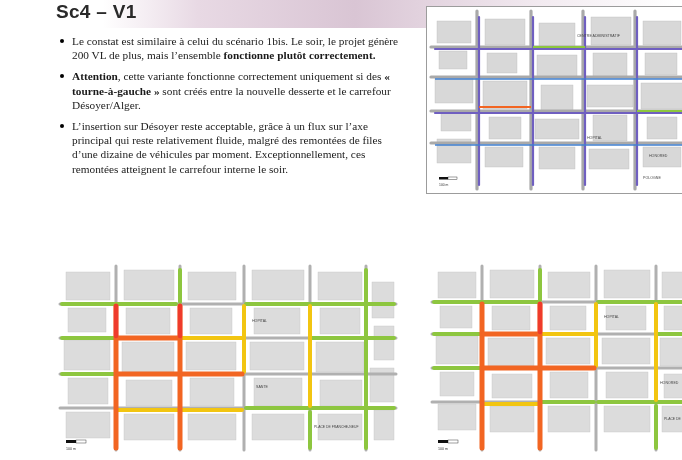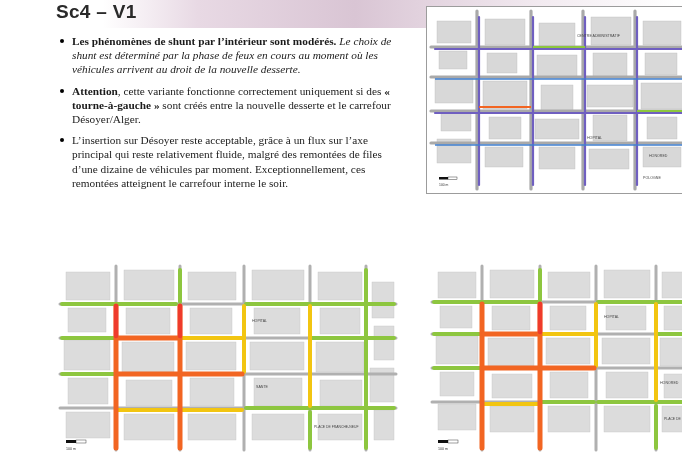--- a/index.html
+++ b/index.html
@@ -97,21 +97,21 @@
 </head>
 <body>
 
 <div class="slide">
 
   <div class="title-band"></div>
   <div class="title-text">Sc4 – V1</div>
 
   <div class="bullets">
     <div class="bullet">
-      <span class="b-bold">Les phénomènes de shunt par l’intérieur sont modérés.</span><span class="b-italic"> Le choix de shunt est déterminé par la phase de feux en cours au moment où les véhicules arrivent au droit de la nouvelle desserte.</span>
+      <span>Le constat est similaire à celui du scénario 1bis. Le soir, le projet génère 200 VL de plus, mais l’ensemble </span><span class="b-bold">fonctionne plutôt correctement.</span>
     </div>
     <div class="bullet">
       <span class="b-bold">Attention</span><span>, cette variante fonctionne correctement uniquement si des </span><span class="b-bold">« tourne-à-gauche »</span><span> sont créés entre la nouvelle desserte et le carrefour Désoyer/Alger.</span>
     </div>
     <div class="bullet">
       <span>L’insertion sur Désoyer reste acceptable, grâce à un flux sur l’axe principal qui reste relativement fluide, malgré des remontées de files d’une dizaine de véhicules par moment. Exceptionnellement, ces remontées atteignent le carrefour interne le soir.</span>
     </div>
   </div>
 
   <div class="map map-top-right">

